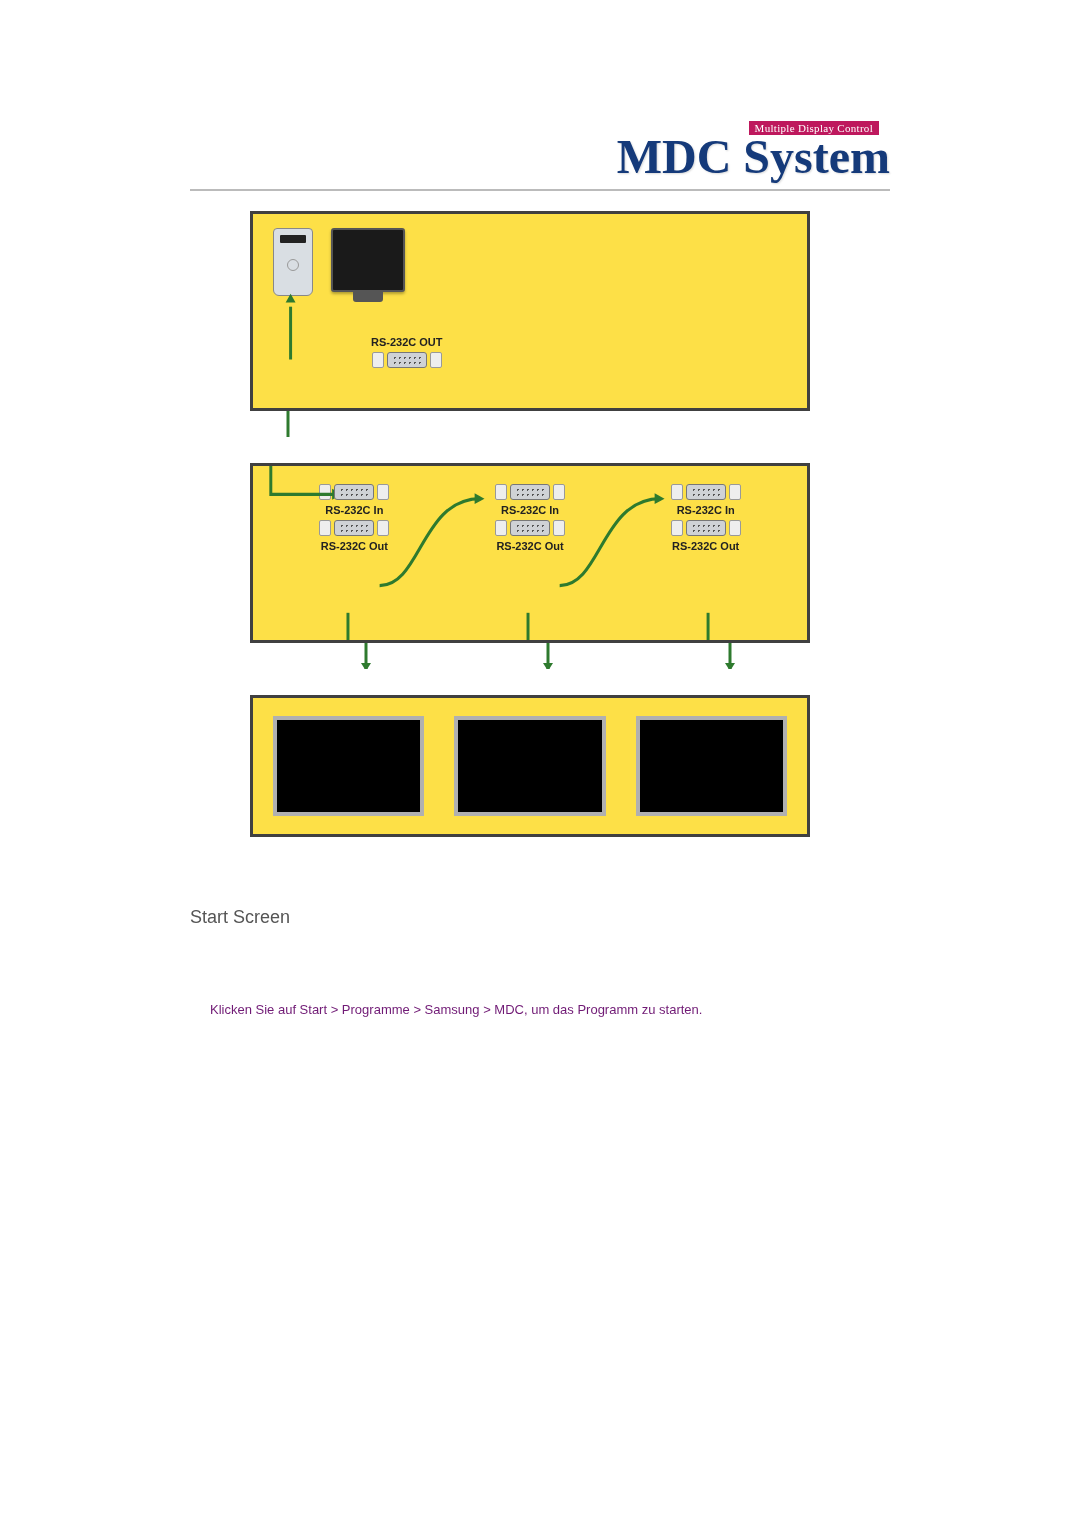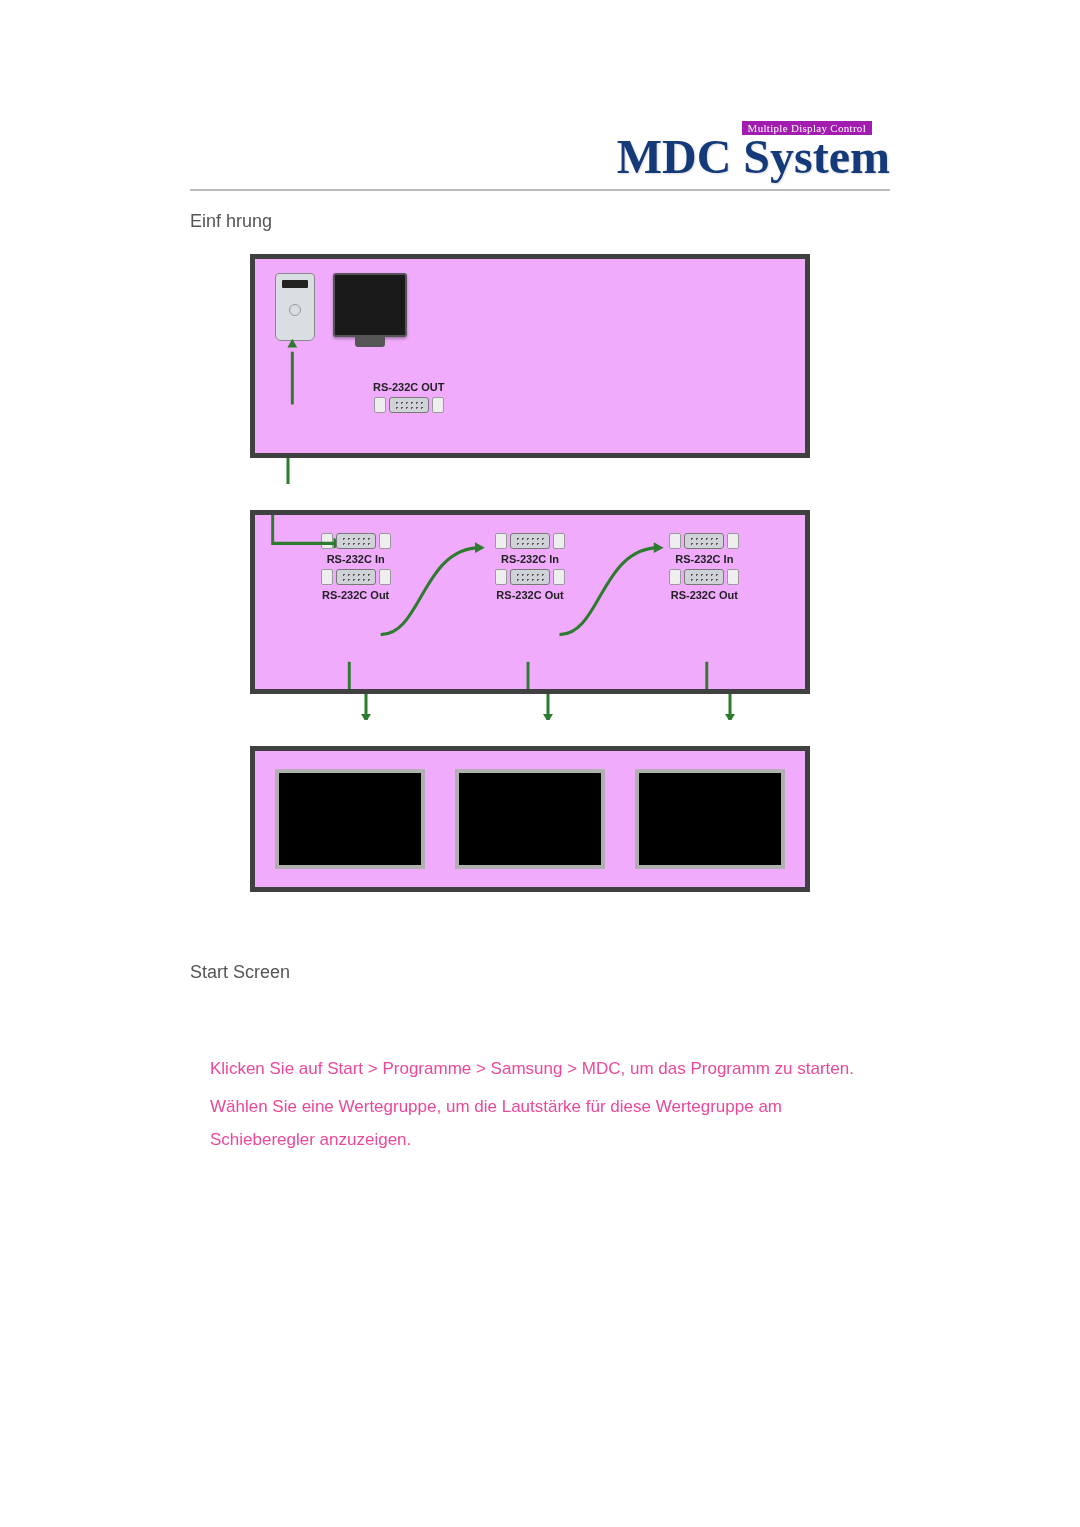--- a/index.html
+++ b/index.html
@@ -21,27 +21,27 @@
     border-bottom: 2px solid #bbb;
     padding-bottom: 8px;
     margin-bottom: 20px;
   }
   .logo {
     display: inline-block;
     text-align: right;
   }
   .tagline {
     display: inline-block;
-    background: #a21caf;
+    background: #be185d;
     color: #fff;
     font-size: 11px;
     padding: 1px 6px;
     letter-spacing: 0.3px;
     font-family: Georgia, serif;
-    margin-right: 18px;
+    margin-right: 11px;
   }
   .brand {
     font-family: Georgia, 'Times New Roman', serif;
     font-weight: bold;
     font-size: 48px;
     color: #153a7a;
     text-shadow: 1px 1px 2px rgba(0,0,0,0.15);
     line-height: 1;
     margin-top: -2px;
   }
@@ -50,22 +50,22 @@
     font-weight: normal;
     font-size: 18px;
     color: #555;
     margin: 18px 0 22px 0;
   }
   .diagram {
     width: 560px;
     margin: 0 0 0 60px;
   }
   .panel {
-    background: #f0abfc;
-    border: 5px solid #404040;
+    background: #fde047;
+    border: 3px solid #404040;
     position: relative;
     padding: 14px 20px 30px 20px;
   }
   .panel.top {
     height: 150px;
     display: flex;
     align-items: flex-start;
     gap: 18px;
   }
   .pc {
@@ -189,39 +189,38 @@
   .svg-lines {
     position: absolute;
     inset: 0;
     width: 100%;
     height: 100%;
     overflow: visible;
     pointer-events: none;
   }
   .body-text {
     margin: 70px 0 0 20px;
-    font-size: 17px;
-    color: #ec4899;
+    font-size: 13px;
+    color: #701a75;
     line-height: 1.9;
   }
   .body-text p { margin: 6px 0; }
 </style>
 </head>
 <body>
 
 <div class="page">
 
   <div class="logo-wrap">
     <div class="logo">
       <span class="tagline">Multiple Display Control</span>
       <div class="brand">MDC System</div>
     </div>
   </div>
 
-  <h2 class="section">Einf hrung</h2>
 
   <div class="diagram" style="position:relative;">
 
     <div class="panel top">
       <div class="pc"></div>
       <div class="monitor"></div>
       <div class="serial-label">
         <span>RS-232C OUT</span>
         <div class="port">
           <span class="shell"></span>
@@ -317,16 +316,15 @@
         <div class="screen"></div>
       </div>
     </div>
 
   </div>
 
   <h2 class="section" style="margin-top:70px;">Start Screen</h2>
 
   <div class="body-text">
     <p>Klicken Sie auf Start &gt; Programme &gt; Samsung &gt; MDC, um das Programm zu starten.</p>
-    <p>Wählen Sie eine Wertegruppe, um die Lautstärke für diese Wertegruppe am Schieberegler anzuzeigen.</p>
   </div>
 
 </div>
 
 </body></html>

